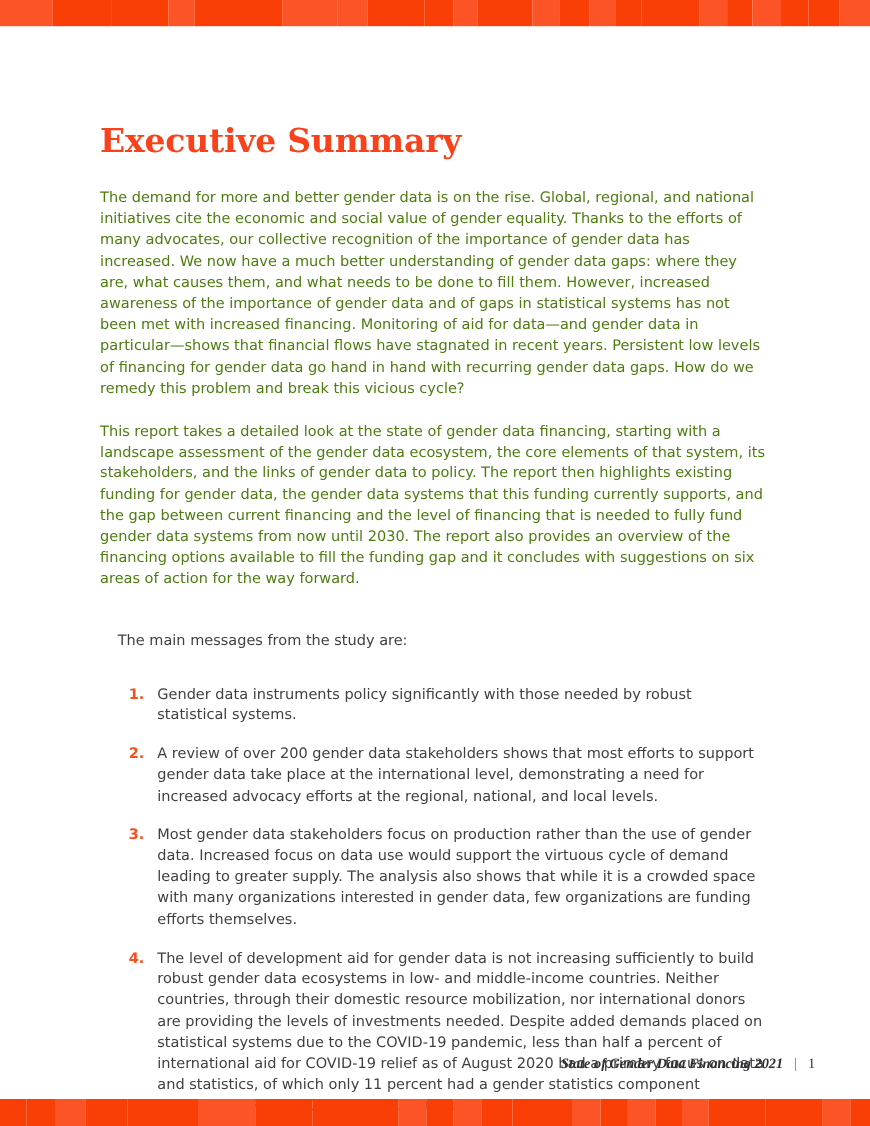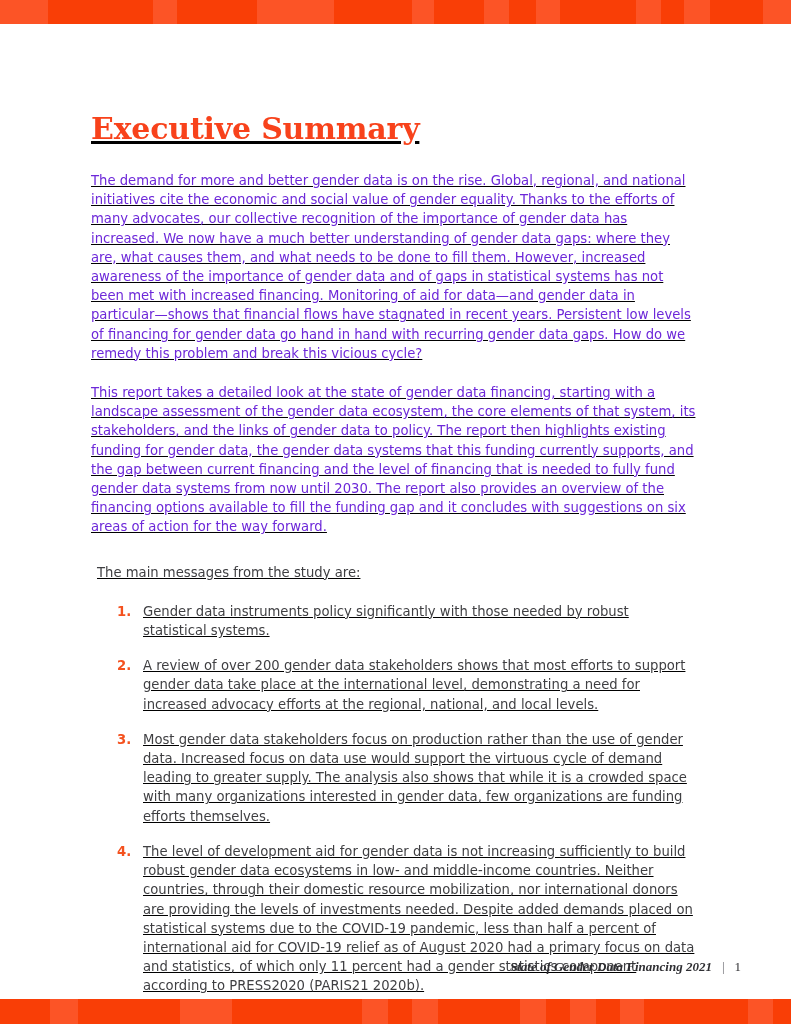--- a/index.html
+++ b/index.html
@@ -43,52 +43,51 @@
     height: 100%;
     flex: 0 0 auto;
   }
 
   
   .content {
     position: absolute;
     left: 91px;
     top: 0;
     width: 605px;
-    text-decoration: underline;
   }
 
   .doc-title {
     font-family: "DejaVu Serif", "Liberation Serif", serif;
     font-weight: bold;
     font-size: 30px;
     line-height: 1.1;
     letter-spacing: -0.2px;
     color: #f8421b;
     margin: 0;
     padding-top: 112px;
   }
 
   .para {
     font-size: 13.2px;
     line-height: 19.2px;
-    color: #6d28d9;
+    color: #4d7c0f;
     margin: 0;
     padding-top: 20px;
     text-align: left;
     hyphens: none;
   }
   .para.first {
     padding-top: 26px;
   }
 
   .lead-in {
     font-size: 13.2px;
     line-height: 19.2px;
     color: #3f3f42;
-    margin: 6px;
+    margin: 16px;
     padding-top: 20px;
   }
 
   ol.messages {
     list-style: none;
     margin: 0;
     padding: 0;
     padding-top: 14px;
   }
   ol.messages > li {

